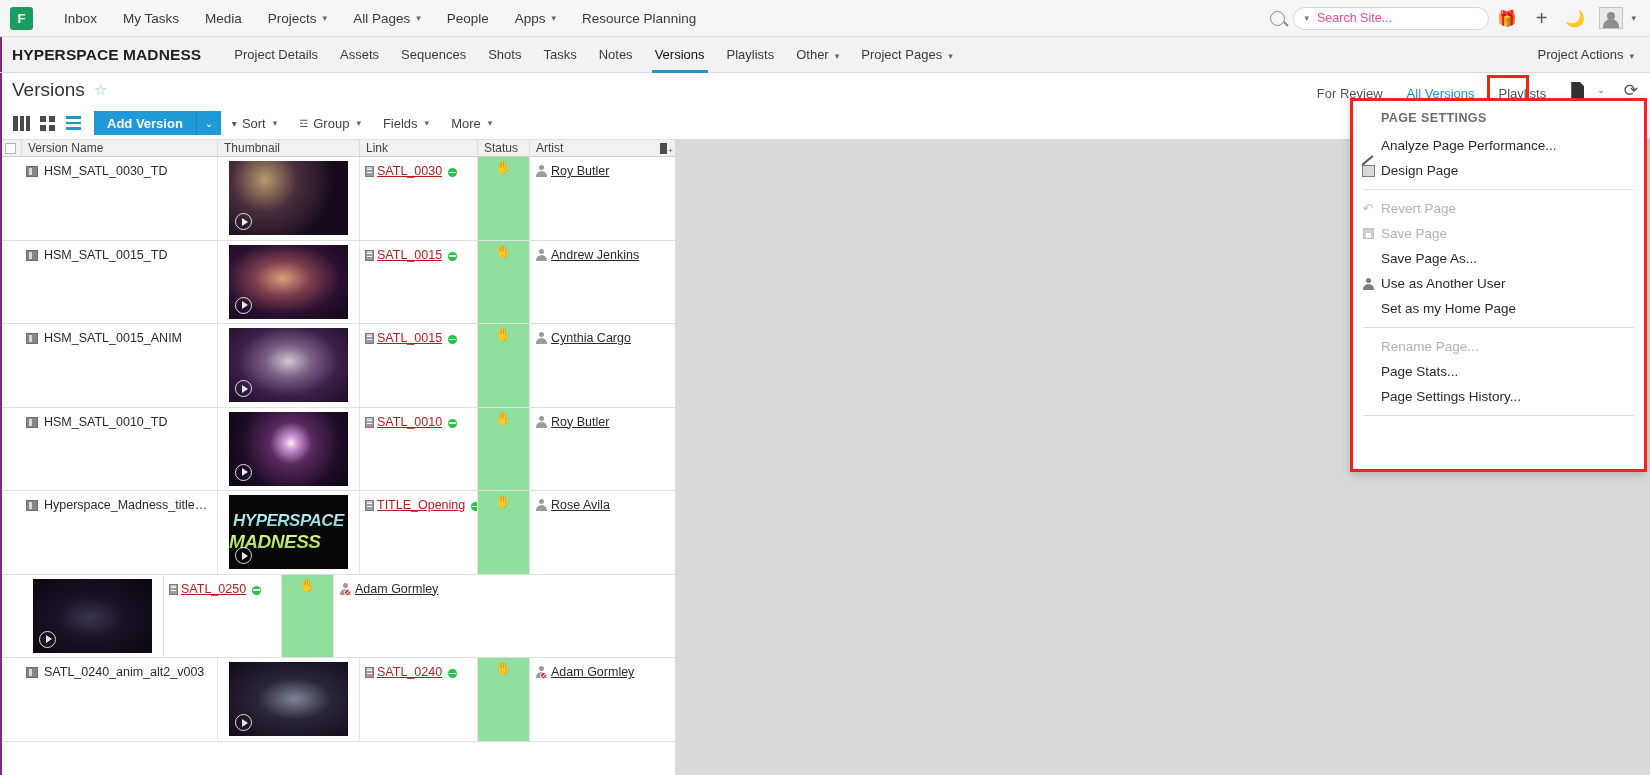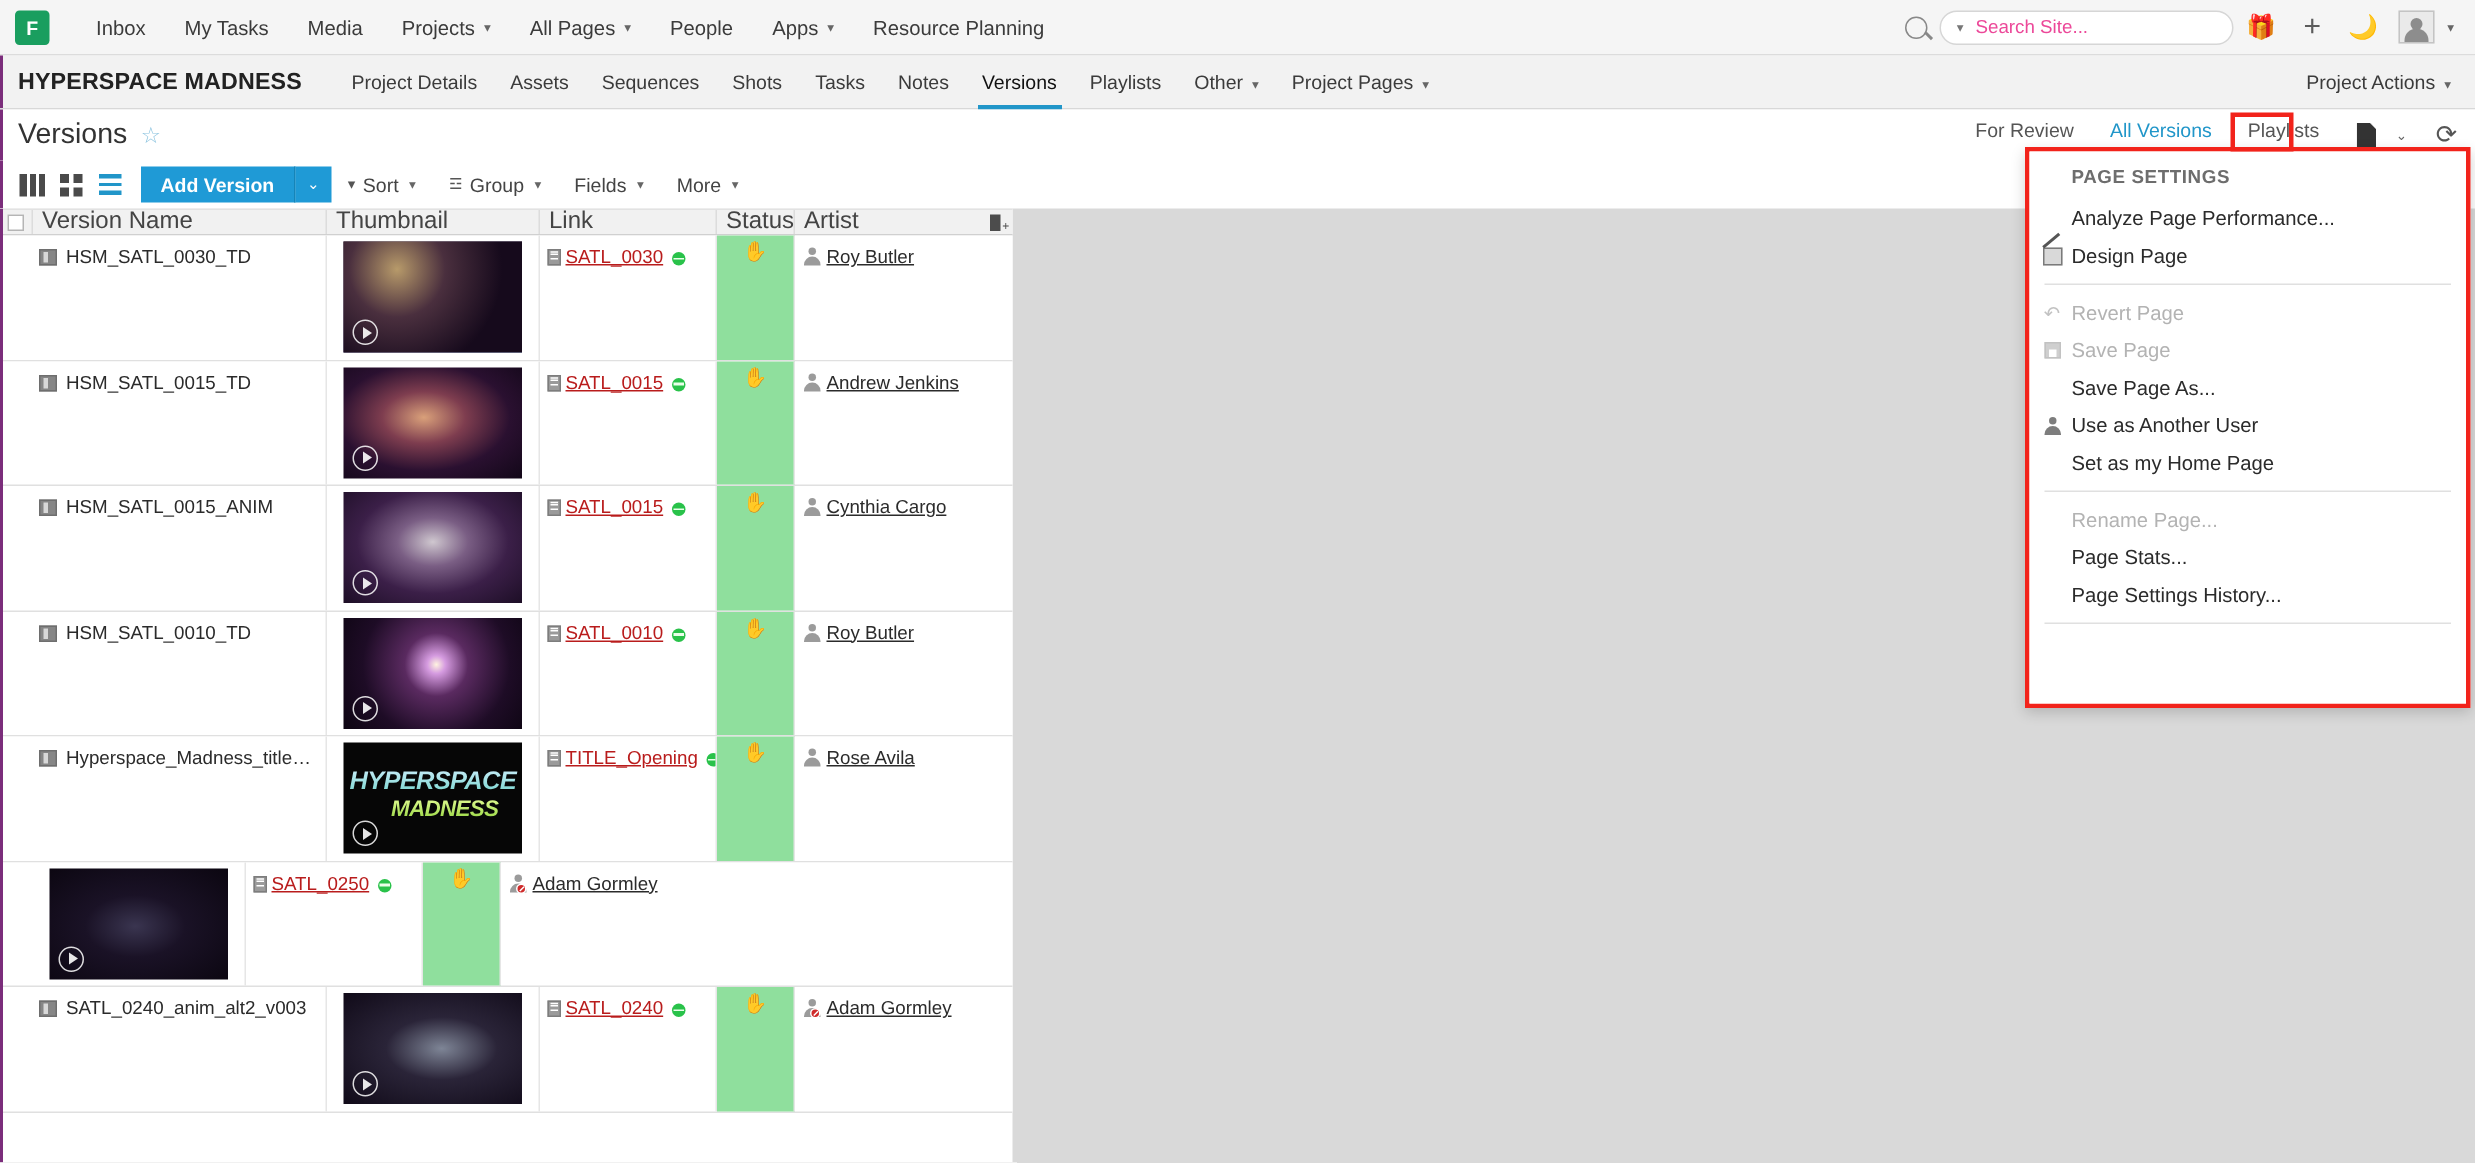--- a/index.html
+++ b/index.html
@@ -149,21 +149,21 @@
     background: #fff;
     position: relative;
   }
   #page-title {
     font-size: 19px; color: #333; font-weight: normal;
   }
   .star {
     color: #8fc5e0; font-size: 15px; margin-left: 9px; cursor: pointer;
   }
   .ph-right {
-    margin-left: auto; display: flex; align-items: flex-start;
+    margin-left: auto; display: flex; align-items: flex-end;
     gap: 0px; padding-right: 12px;
   }
   .view-link {
     font-size: 13px; color: #555; padding: 0 12px; cursor: pointer; white-space: nowrap;
   }
   .view-link.active { color: #2196c9; }
   .page-settings-btn {
     display: flex; align-items: center; gap: 7px;
     padding: 3px 7px; cursor: pointer;
     margin-left: 6px;
@@ -246,21 +246,21 @@
   }
   .grid-inner { position: relative; width: 675px; background:#fff; height:100%; }
   #thead {
     display: flex; height: 18px;
     background: #f1f1f1;
     border-bottom: 1px solid #d0d0d0;
     border-top: 1px solid #e2e2e2;
     position: relative;
   }
   .th {
-    font-size: 16px; color: #444;
+    font-size: 12px; color: #444;
     display: flex; align-items: center;
     padding-left: 6px;
     border-right: 1px solid #dcdcdc;
     white-space: nowrap; overflow: hidden;
     cursor: pointer;
   }
   .th.chk { width: 22px; justify-content: center; padding-left:0; }
   .th-chk-box { width:11px; height:11px; border:1px solid #b5b5b5; background:#fff; }
   .col-name  { width: 196px; }
   .col-thumb { width: 142px; }
@@ -720,21 +720,21 @@
         </div>
         <div class="trow">
           <div class="td chk"></div>
           <div class="td cell-name">
             <span class="vicon"></span>
             <span class="vname">Hyperspace_Madness_title_vi...</span>
           </div>
           <div class="td cell-thumb">
             <div class="thumb" style="background: rgb(6, 6, 6);">
               <div style="position: absolute; left: 0px; right: 0px; top: 16px; text-align: center; font-size: 17px; font-weight: bold; font-style: italic; letter-spacing: -0.5px; background: linear-gradient(rgb(207, 239, 253), rgb(111, 210, 201)) text; color: transparent;">HYPERSPACE</div>
-              <div style="position: absolute; left: 16px; right: 0px; top: 36px; text-align: center; font-size: 15px; font-weight: bold; font-style: italic; letter-spacing: -0.5px; background: linear-gradient(rgb(232, 255, 154), rgb(143, 209, 58)) text; color: transparent;">MADNESS</div>
+              <div style="position: absolute; left: 0px; right: 0px; top: 36px; text-align: left; font-size: 19px; font-weight: bold; font-style: italic; letter-spacing: -0.5px; background: linear-gradient(rgb(232, 255, 154), rgb(143, 209, 58)) text; color: transparent;">MADNESS</div>
               <span class="play"></span>
             </div>
           </div>
           <div class="td cell-link">
             <span class="film-ic"></span>
             <span class="link-txt">TITLE_Opening</span>
             <span class="status-dot" style="background: rgb(41, 194, 74);"></span>
           </div>
           <div class="td cell-status" style="background: rgb(143, 223, 157);">
             <span class="hand">✋</span>

